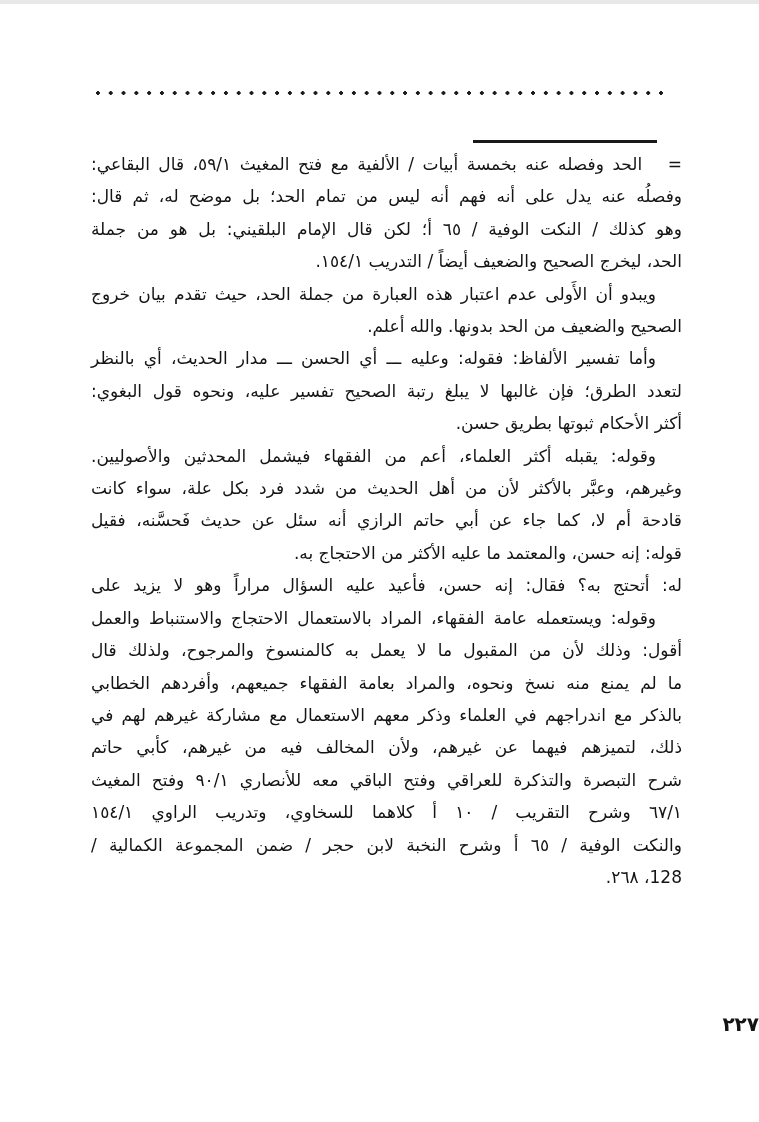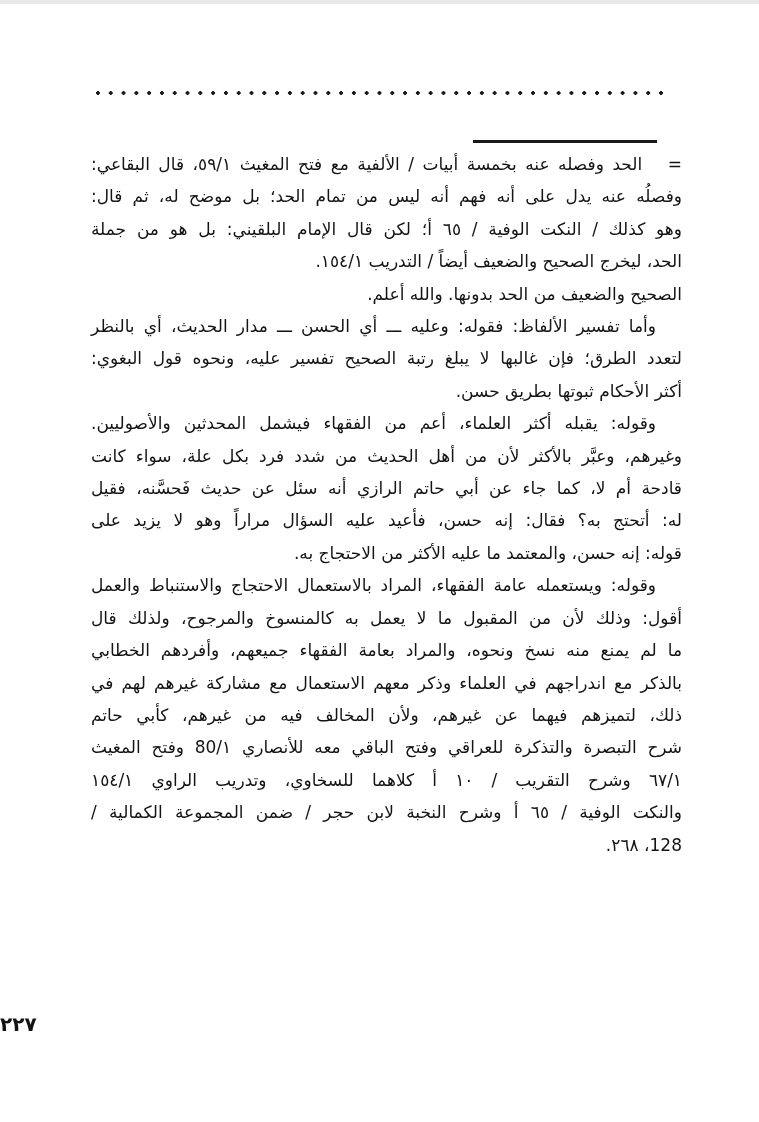--- a/index.html
+++ b/index.html
@@ -58,21 +58,21 @@
     text-align-last: right;
   }
   .line.ind {
     text-indent: 26px; 
   }
   .page-number {
     position: absolute;
     top: 1008px;
     left: 0;
     width: 759px;
-    text-align: left;
+    text-align: right;
     direction: rtl;
     font-size: 20px;
     font-weight: bold;
     letter-spacing: 1.5px;
     color: #131313;
   }
 </style>
 </head>
 <body>
 
@@ -85,47 +85,48 @@
   <div class="footnote-body">
 
     <div class="para">
       <div class="line">=&nbsp;&nbsp; الحد وفصله عنه بخمسة أبيات / الألفية مع فتح المغيث ٥٩/١، قال البقاعي:</div>
       <div class="line">وفصلُه عنه يدل على أنه فهم أنه ليس من تمام الحد؛ بل موضح له، ثم قال:</div>
       <div class="line">وهو كذلك / النكت الوفية / ٦٥ أ؛ لكن قال الإمام البلقيني: بل هو من جملة</div>
       <div class="line last">الحد، ليخرج الصحيح والضعيف أيضاً / التدريب ١٥٤/١.</div>
     </div>
 
     <div class="para">
+      <div class="line ind">ويبدو أن الأَولى عدم اعتبار هذه العبارة من جملة الحد، حيث تقدم بيان خروج</div>
       <div class="line last">الصحيح والضعيف من الحد بدونها. والله أعلم.</div>
     </div>
 
     <div class="para">
       <div class="line ind">وأما تفسير الألفاظ: فقوله: وعليه ـــ أي الحسن ـــ مدار الحديث، أي بالنظر</div>
       <div class="line">لتعدد الطرق؛ فإن غالبها لا يبلغ رتبة الصحيح تفسير عليه، ونحوه قول البغوي:</div>
       <div class="line last">أكثر الأحكام ثبوتها بطريق حسن.</div>
     </div>
 
     <div class="para">
       <div class="line ind">وقوله: يقبله أكثر العلماء، أعم من الفقهاء فيشمل المحدثين والأصوليين.</div>
       <div class="line">وغيرهم، وعبَّر بالأكثر لأن من أهل الحديث من شدد فرد بكل علة، سواء كانت</div>
       <div class="line">قادحة أم لا، كما جاء عن أبي حاتم الرازي أنه سئل عن حديث فَحسَّنه، فقيل</div>
+      <div class="line last">قوله: إنه حسن، والمعتمد ما عليه الأكثر من الاحتجاج به.</div>
       <div class="line">له: أتحتج به؟ فقال: إنه حسن، فأعيد عليه السؤال مراراً وهو لا يزيد على</div>
-      <div class="line last">قوله: إنه حسن، والمعتمد ما عليه الأكثر من الاحتجاج به.</div>
     </div>
 
     <div class="para">
       <div class="line ind">وقوله: ويستعمله عامة الفقهاء، المراد بالاستعمال الاحتجاج والاستنباط والعمل</div>
     </div>
 
     <div class="para">
       <div class="line">أقول: وذلك لأن من المقبول ما لا يعمل به كالمنسوخ والمرجوح، ولذلك قال</div>
       <div class="line">ما لم يمنع منه نسخ ونحوه، والمراد بعامة الفقهاء جميعهم، وأفردهم الخطابي</div>
       <div class="line">بالذكر مع اندراجهم في العلماء وذكر معهم الاستعمال مع مشاركة غيرهم لهم في</div>
       <div class="line">ذلك، لتميزهم فيهما عن غيرهم، ولأن المخالف فيه من غيرهم، كأبي حاتم</div>
-      <div class="line">شرح التبصرة والتذكرة للعراقي وفتح الباقي معه للأنصاري 80/١ وفتح المغيث</div>
+      <div class="line">شرح التبصرة والتذكرة للعراقي وفتح الباقي معه للأنصاري ٩٠/١ وفتح المغيث</div>
       <div class="line">٦٧/١ وشرح التقريب / ١٠ أ كلاهما للسخاوي، وتدريب الراوي ١٥٤/١</div>
       <div class="line">والنكت الوفية / ٦٥ أ وشرح النخبة لابن حجر / ضمن المجموعة الكمالية /</div>
       <div class="line last">128، ٢٦٨.</div>
     </div>
 
   </div>
 
   <div class="page-number">٢٢٧</div>
 
 </div>

